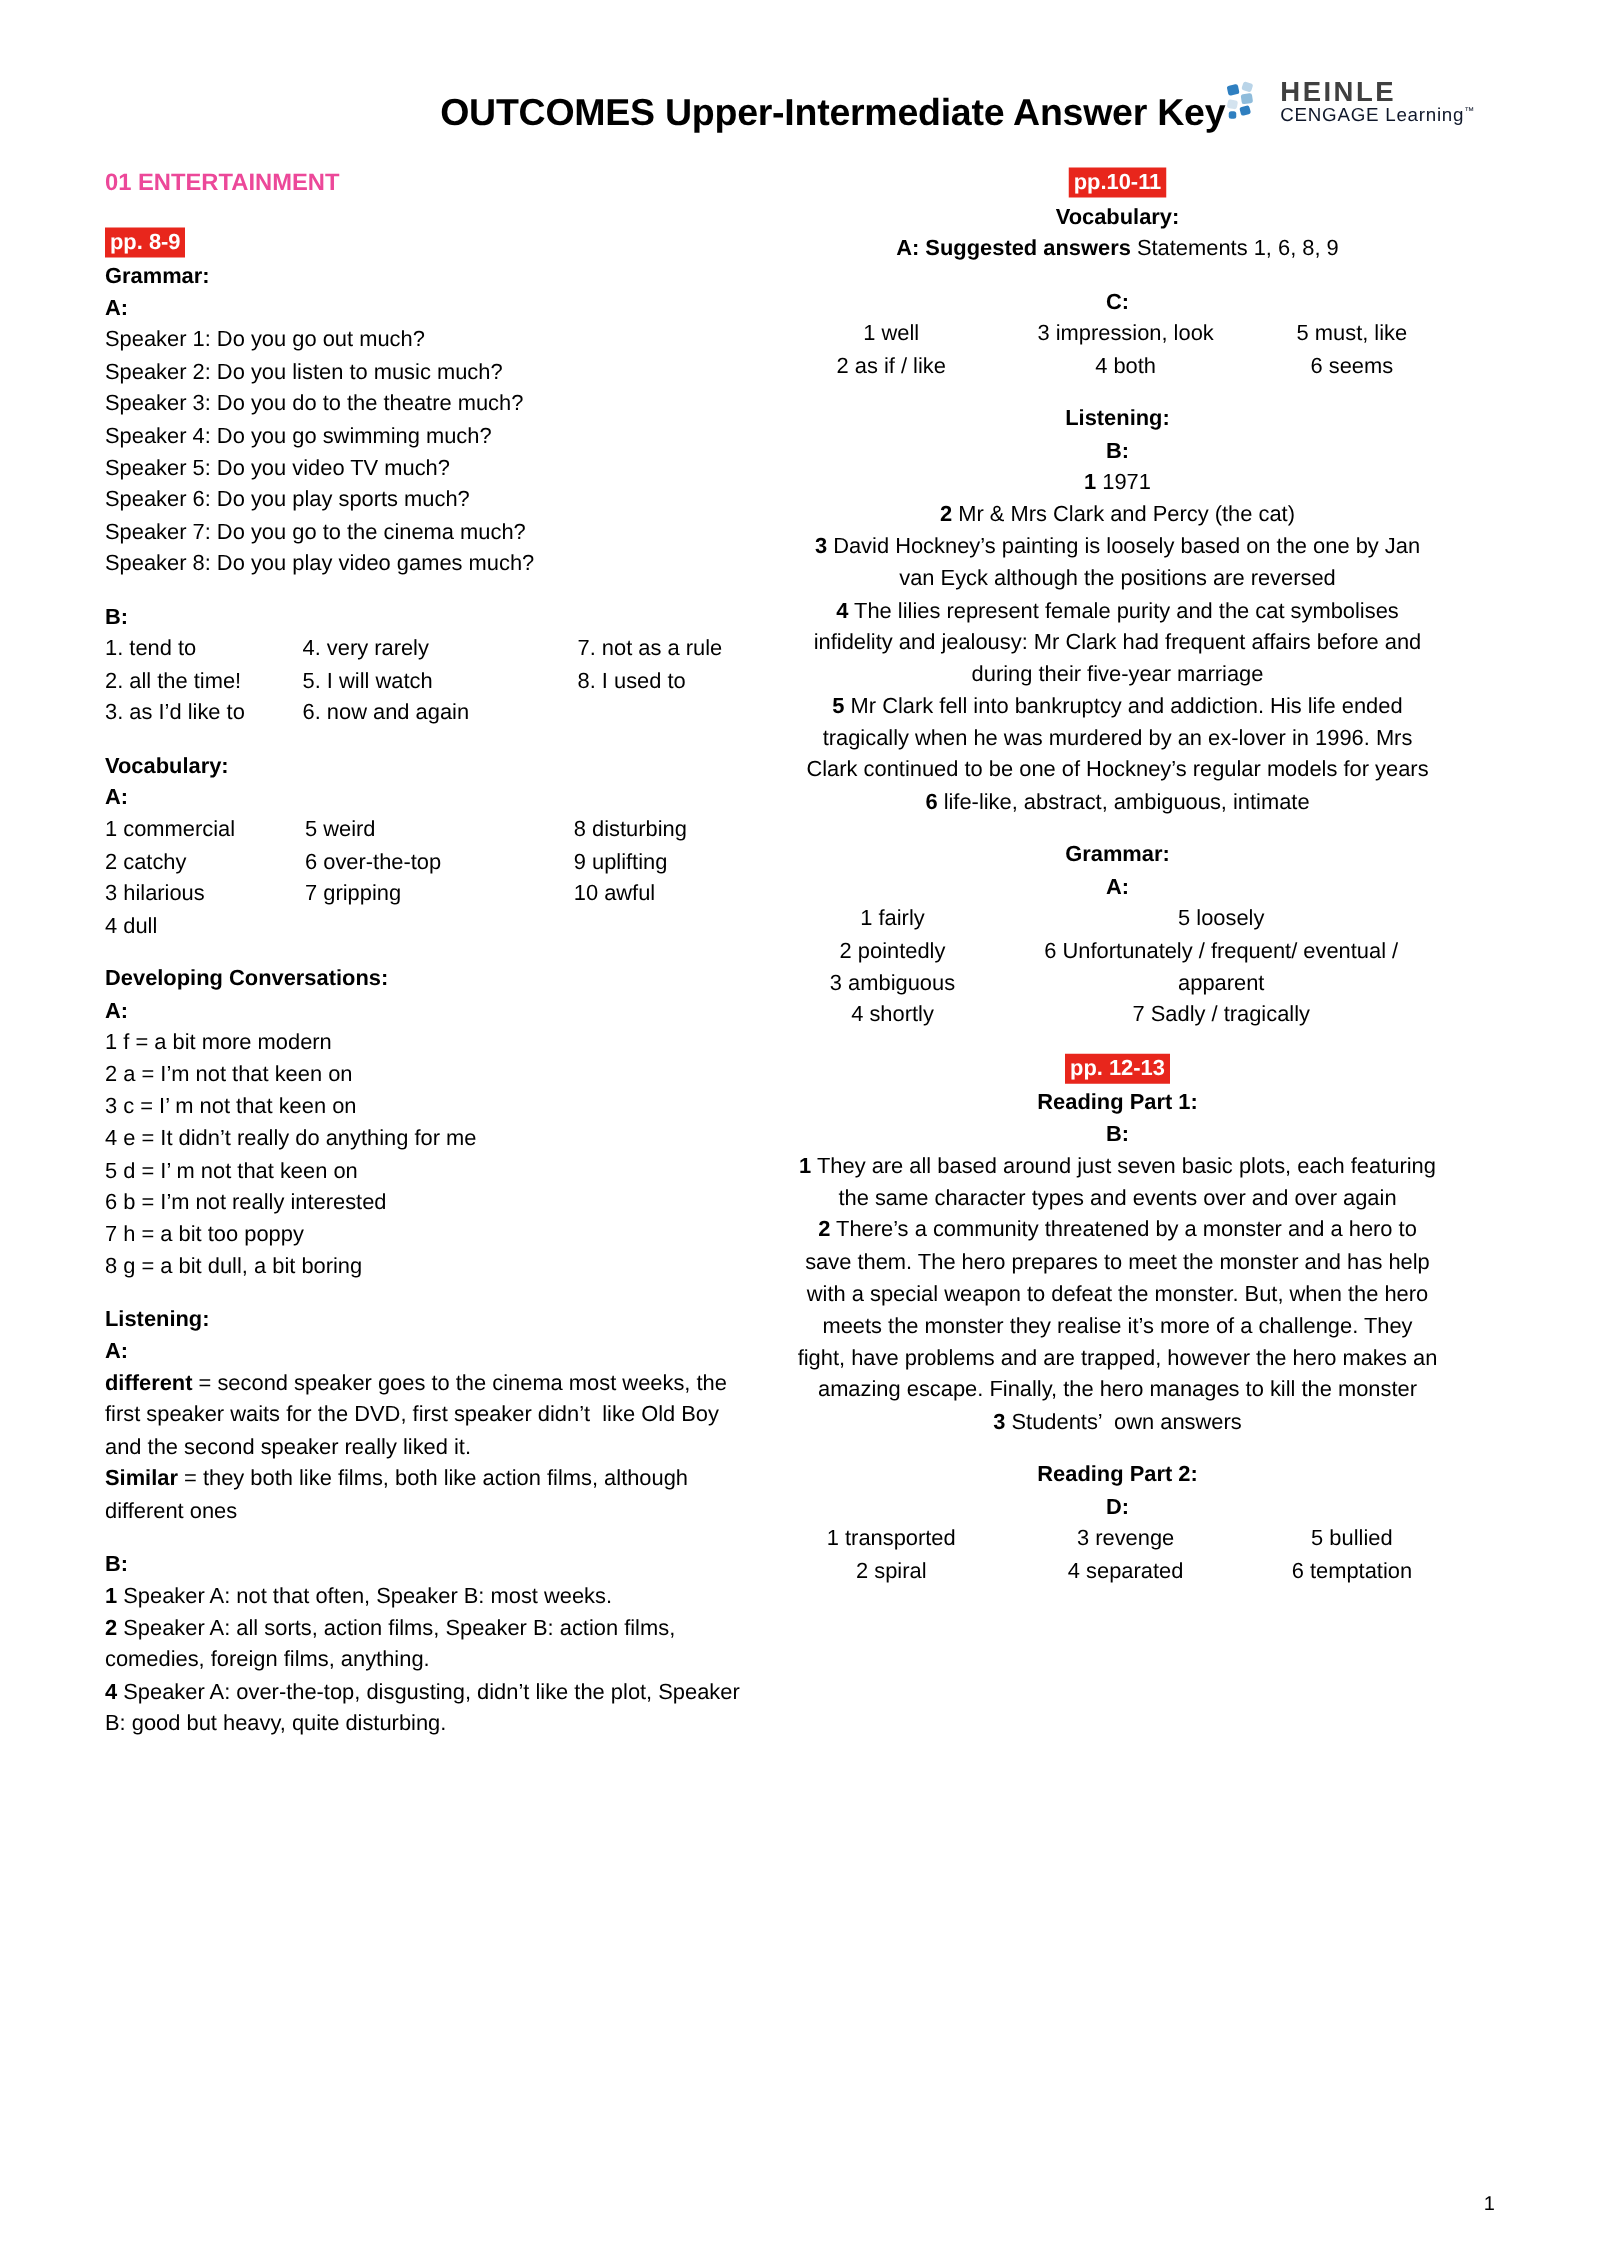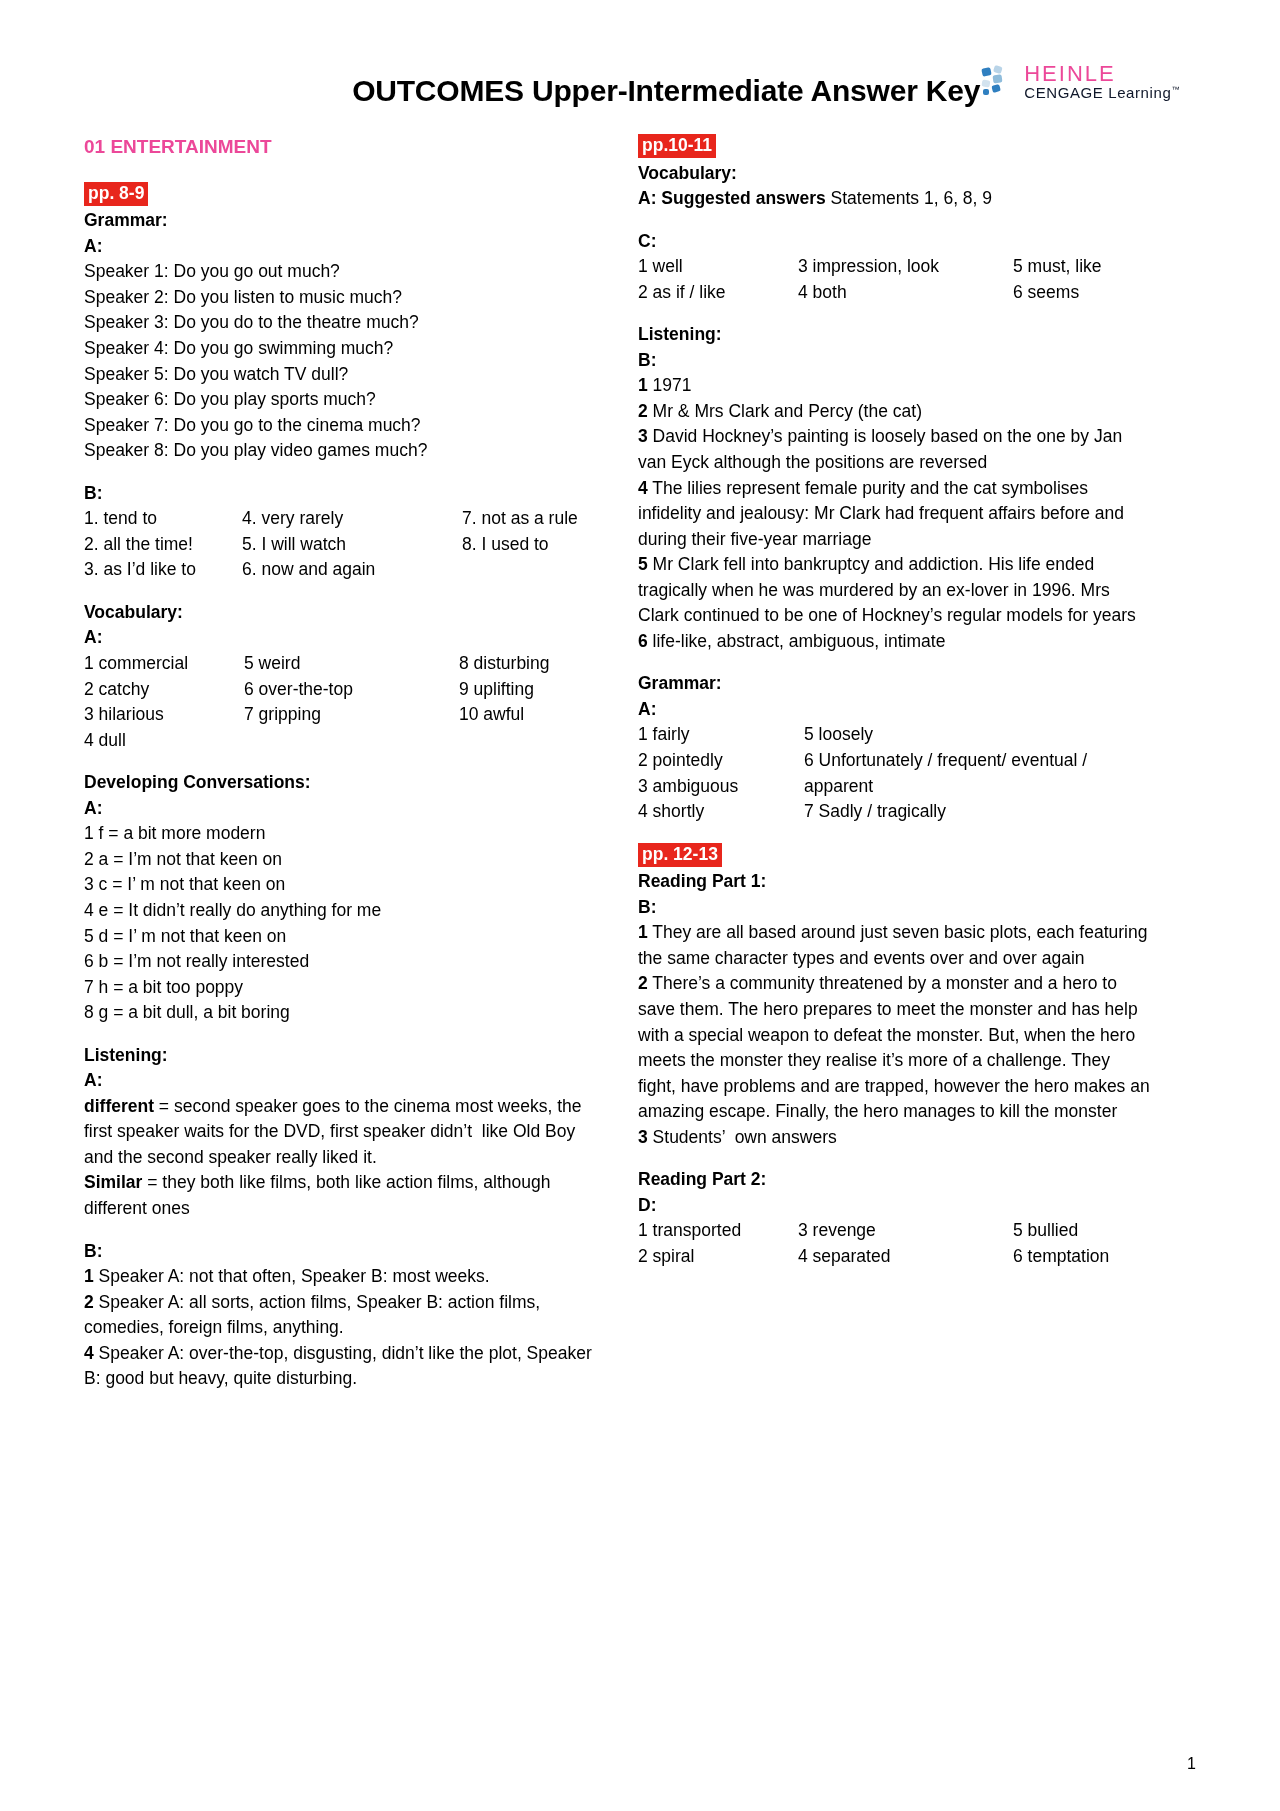--- a/index.html
+++ b/index.html
@@ -47,22 +47,22 @@
     width: 34px;
     height: 34px;
     position: relative;
   }
   .logo-text {
     line-height: 1.05;
   }
   .logo-heinle {
     font-size: 22px;
     letter-spacing: 2px;
-    color: #ec4899;
-    font-weight: normal;
+    color: #404040;
+    font-weight: bold;
   }
   .logo-cengage {
     font-size: 15px;
     letter-spacing: 0.6px;
     color: #0f172a;
   }
   .logo-cengage .tm {
     font-size: 8px;
     vertical-align: super;
   }
@@ -71,21 +71,21 @@
   .columns {
     display: flex;
     gap: 44px;
     align-items: flex-start;
   }
   .col {
     width: 510px;
     font-size: 17.5px;
     line-height: 1.46;
   }
-  .col.right { width: 512px; }
+  .col.right { width: 512px; text-align: center; }
 
   
   .unit-title {
     color: #ec4899;
     font-weight: bold;
     font-size: 19px;
     margin-bottom: 20px;
   }
   .pp-tag {
     display: inline-block;
@@ -166,21 +166,21 @@
       </div>
 
       <div class="sec-head">Grammar:</div>
       <div class="sec-head">A:</div>
 
       <div>
         <div class="line">Speaker 1: Do you go out much?</div>
         <div class="line">Speaker 2: Do you listen to music much?</div>
         <div class="line">Speaker 3: Do you do to the theatre much?</div>
         <div class="line">Speaker 4: Do you go swimming much?</div>
-        <div class="line">Speaker 5: Do you watch TV dull?</div>
+        <div class="line">Speaker 5: Do you video TV much?</div>
         <div class="line">Speaker 6: Do you play sports much?</div>
         <div class="line">Speaker 7: Do you go to the cinema much?</div>
         <div class="line">Speaker 8: Do you play video games much?</div>
       </div>
 
       <div class="spacer"></div>
 
       <div class="sec-head">B:</div>
       <div class="grid3 b-left">
         <div>1. tend to</div>

